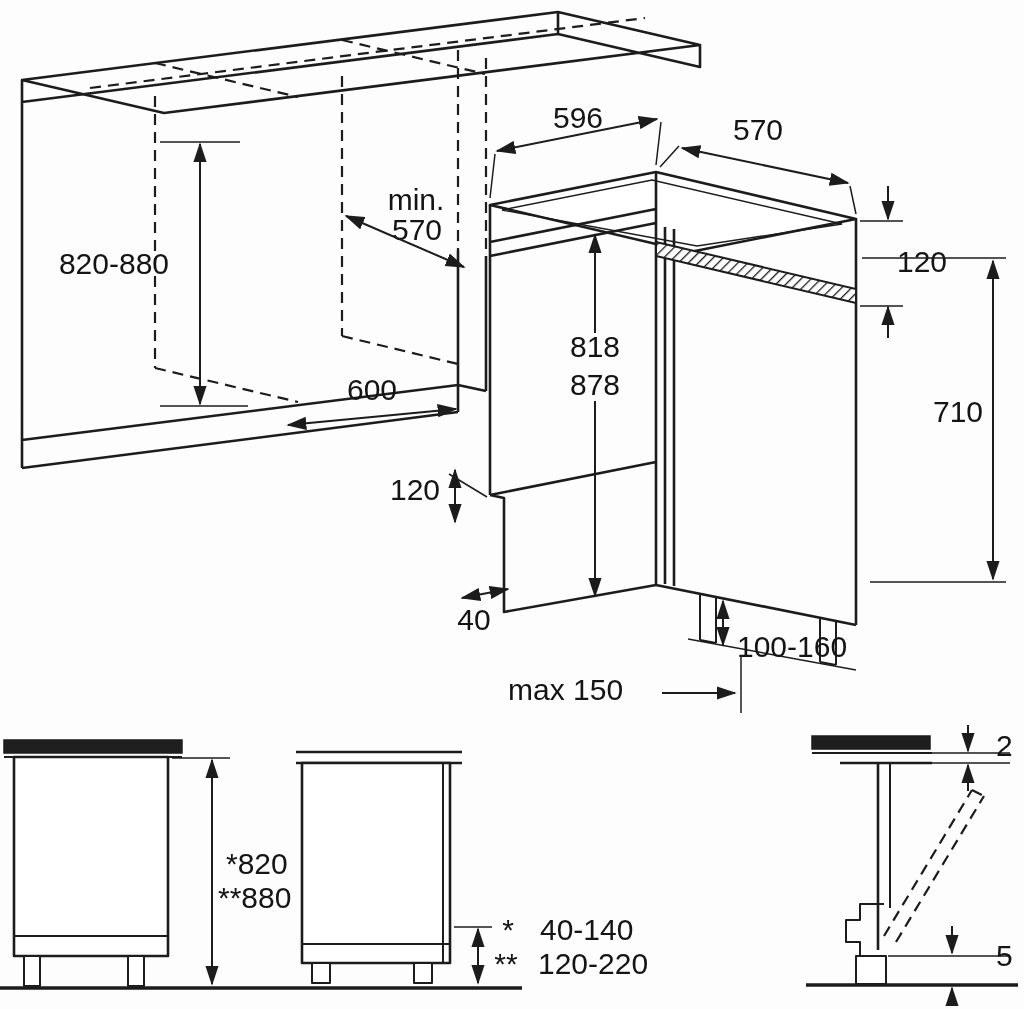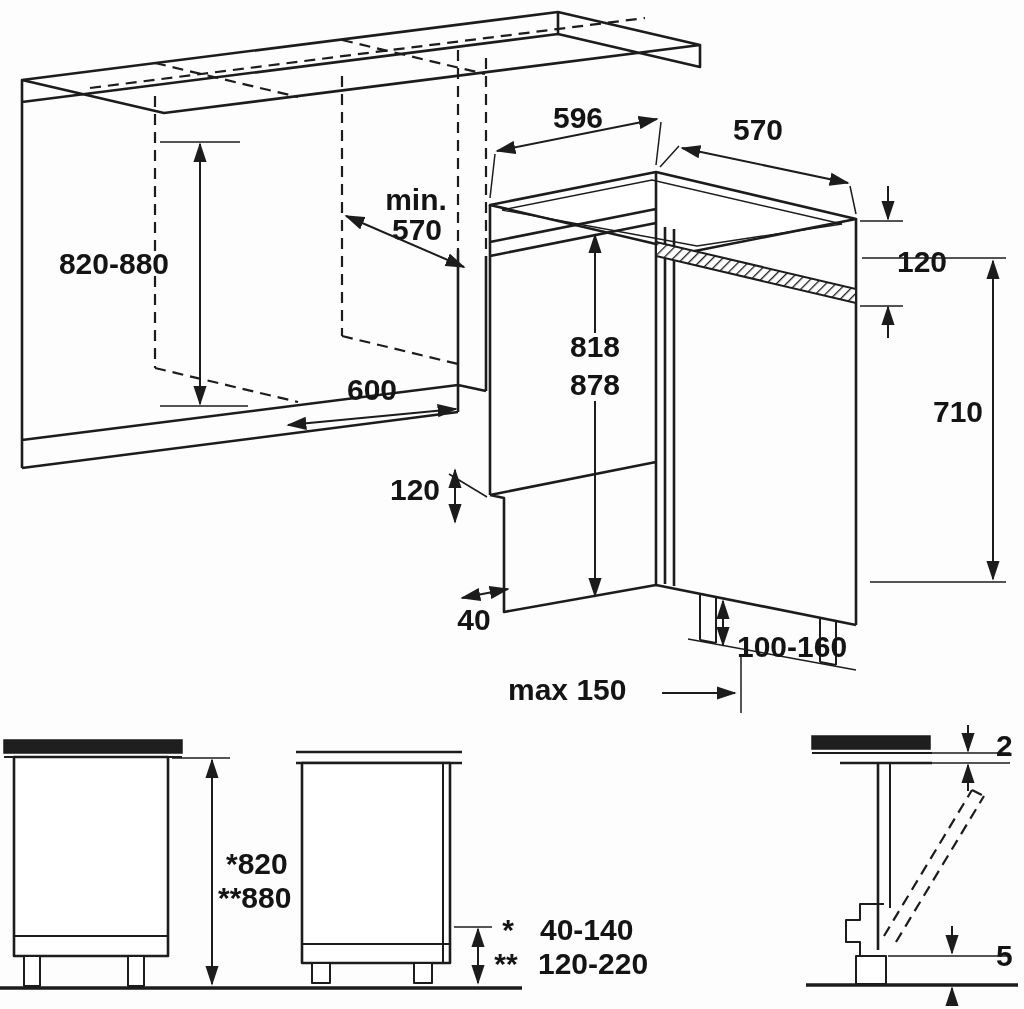--- a/index.html
+++ b/index.html
@@ -1,20 +1,19 @@
 <!DOCTYPE html>
 <html><head>
 <meta charset="utf-8">
 <style>
   html,body { margin:0; padding:0; background:#ffffff; }
   .canvas-wrap {
     width:1024px; height:1009px; background:#fdfdfd; position:relative;
     font-family:"Liberation Sans", sans-serif;
     outline:1px solid #e6e6e6;
-    font-weight:bold;
   }
   svg { display:block; }
   svg text {
     font-family:"Liberation Sans", sans-serif;
     font-size:30px;
     fill:#141414;
   }
   .ln   { fill:none; stroke:#1c1c1c; stroke-width:2.6; stroke-linejoin:round; }
   .ln2  { fill:none; stroke:#1c1c1c; stroke-width:2.0; stroke-linejoin:round; }
   .thin { fill:none; stroke:#1c1c1c; stroke-width:1.5; }

